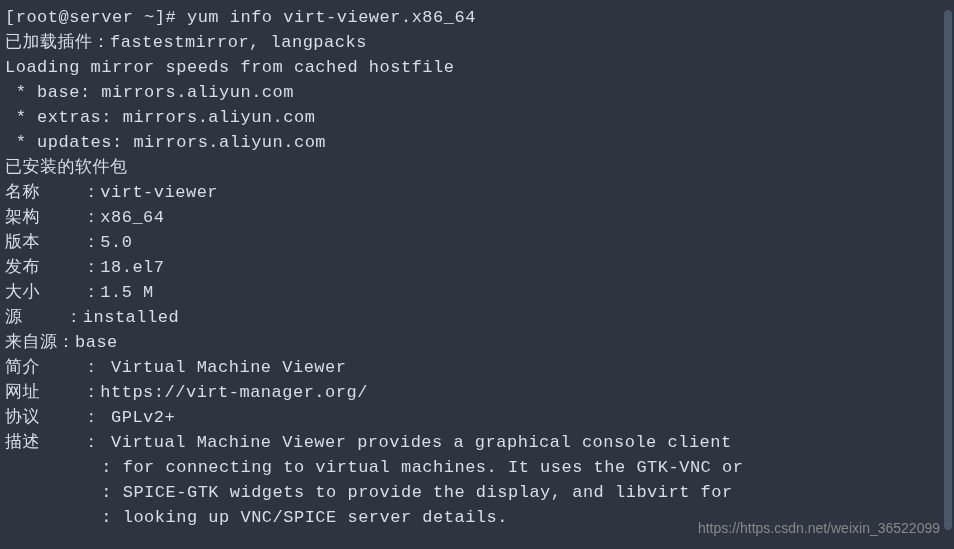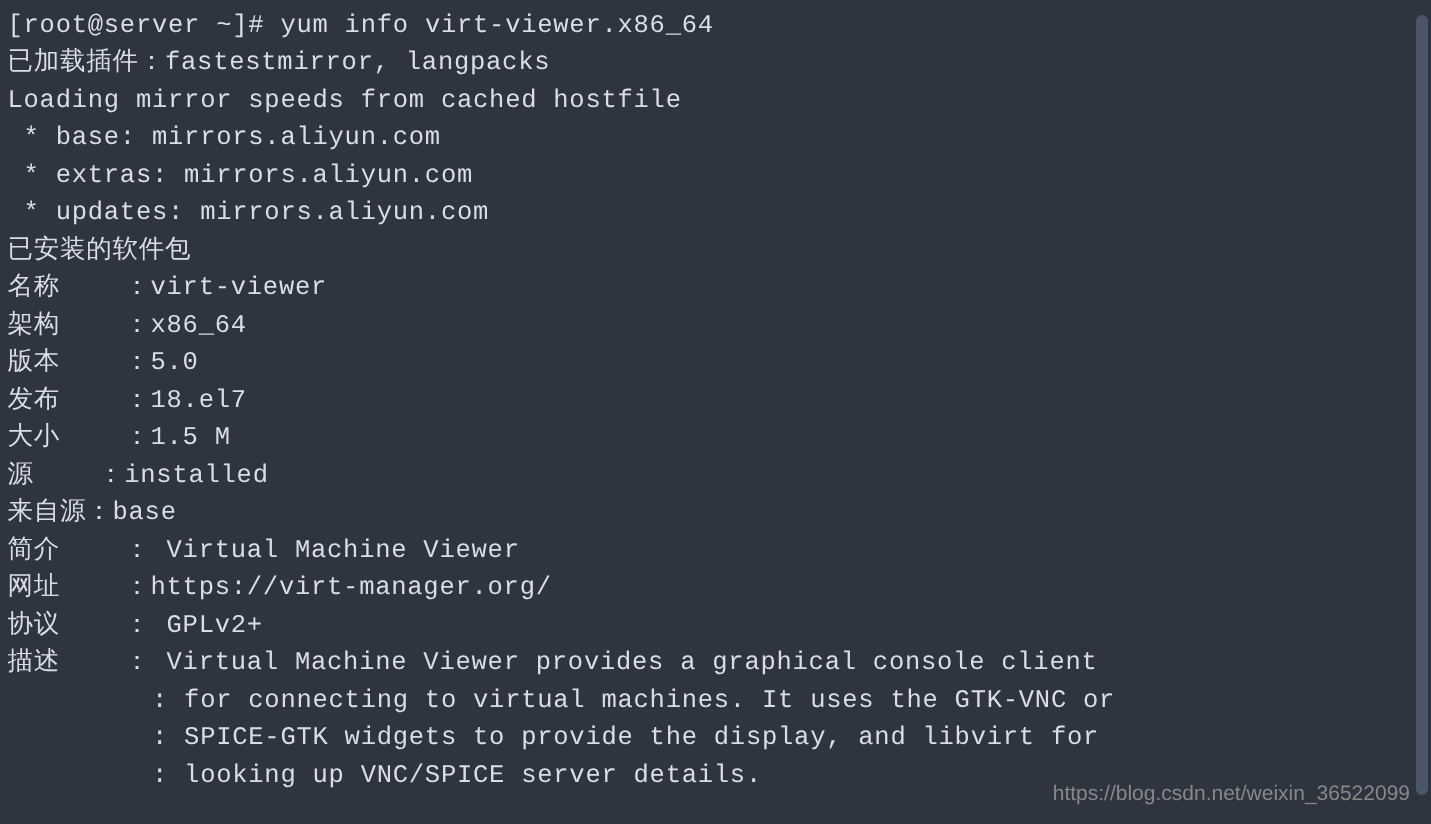--- a/index.html
+++ b/index.html
@@ -46,13 +46,13 @@
     .line {
       display: block;
     }
   </style>
 </head>
 <body>
 
 <div class="terminal"><span class="line"><span>[root@server ~]# </span><span>yum info virt-viewer.x86_64</span></span><span class="line">已加载插件：fastestmirror, langpacks</span><span class="line">Loading mirror speeds from cached hostfile</span><span class="line"> * base: mirrors.aliyun.com</span><span class="line"> * extras: mirrors.aliyun.com</span><span class="line"> * updates: mirrors.aliyun.com</span><span class="line">已安装的软件包</span><span class="line"><span>名称    ：</span><span>virt-viewer</span></span><span class="line"><span>架构    ：</span><span>x86_64</span></span><span class="line"><span>版本    ：</span><span>5.0</span></span><span class="line"><span>发布    ：</span><span>18.el7</span></span><span class="line"><span>大小    ：</span><span>1.5 M</span></span><span class="line"><span>源    ：</span><span>installed</span></span><span class="line"><span>来自源：</span><span>base</span></span><span class="line"><span>简介    ： </span><span>Virtual Machine Viewer</span></span><span class="line"><span>网址    ：</span><span>https://virt-manager.org/</span></span><span class="line"><span>协议    ： </span><span>GPLv2+</span></span><span class="line"><span>描述    ： </span><span>Virtual Machine Viewer provides a graphical console client</span></span><span class="line"><span>         : </span><span>for connecting to virtual machines. It uses the GTK-VNC or</span></span><span class="line"><span>         : </span><span>SPICE-GTK widgets to provide the display, and libvirt for</span></span><span class="line"><span>         : </span><span>looking up VNC/SPICE server details.</span></span></div>
 
 <div class="scrollbar"></div>
-<div class="watermark">https://blog.csdn.net/weixin_36522099</div>
+<div class="watermark">https://https.csdn.net/weixin_36522099</div>
 
 </body></html>

